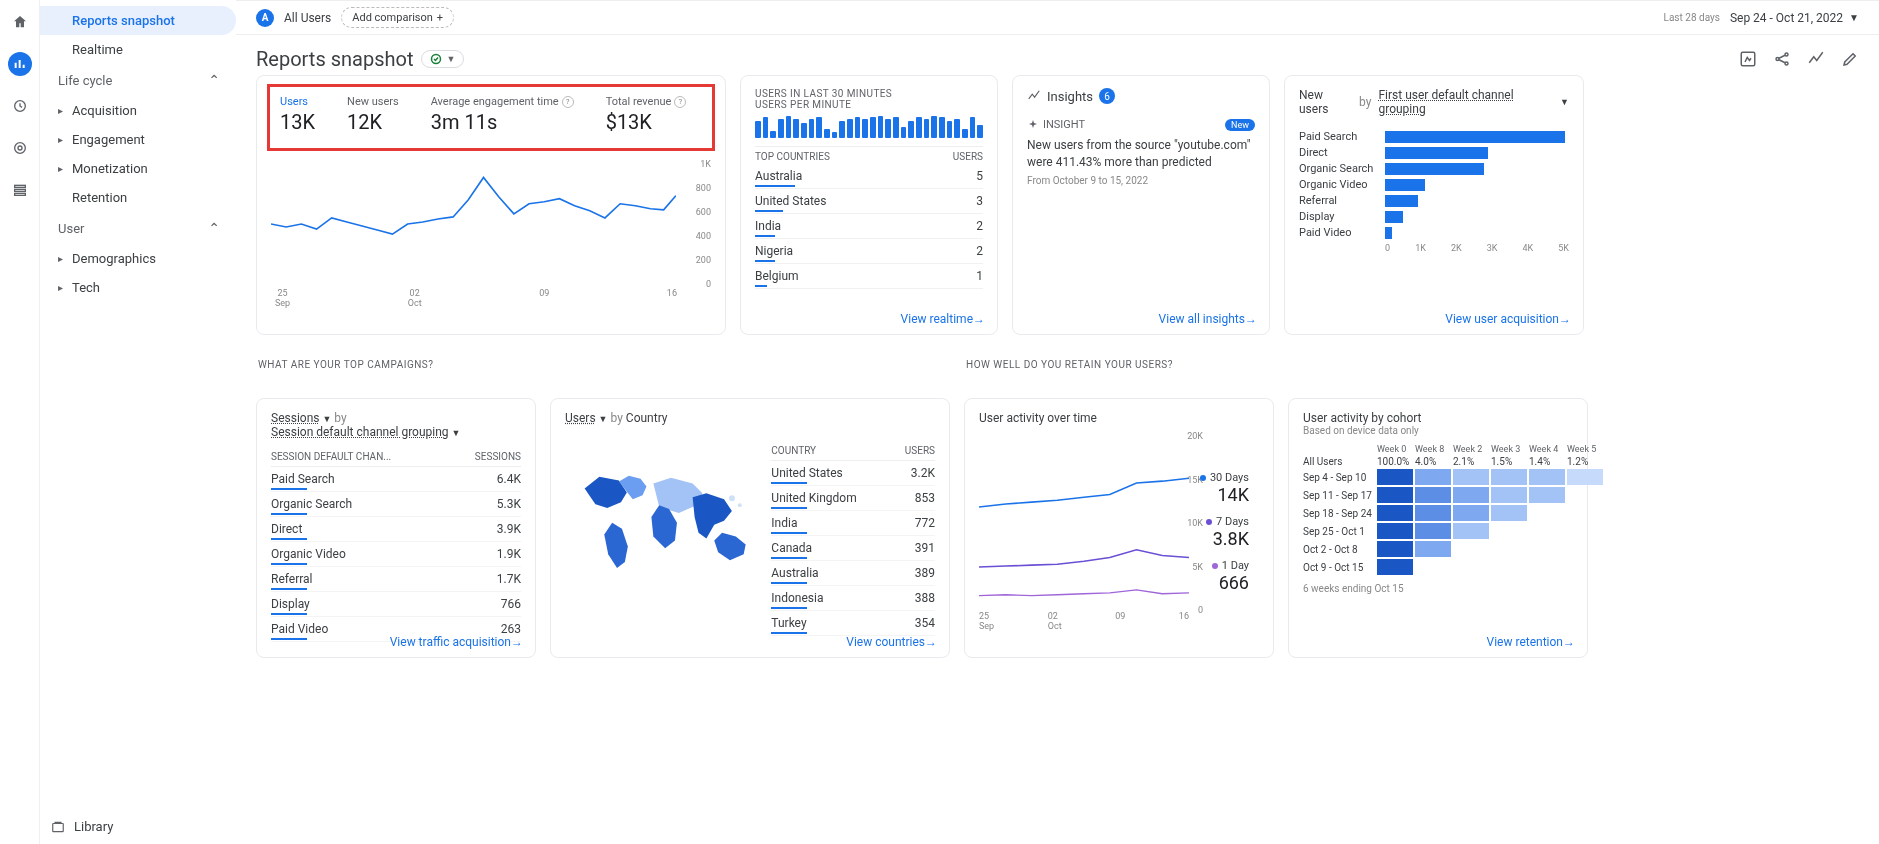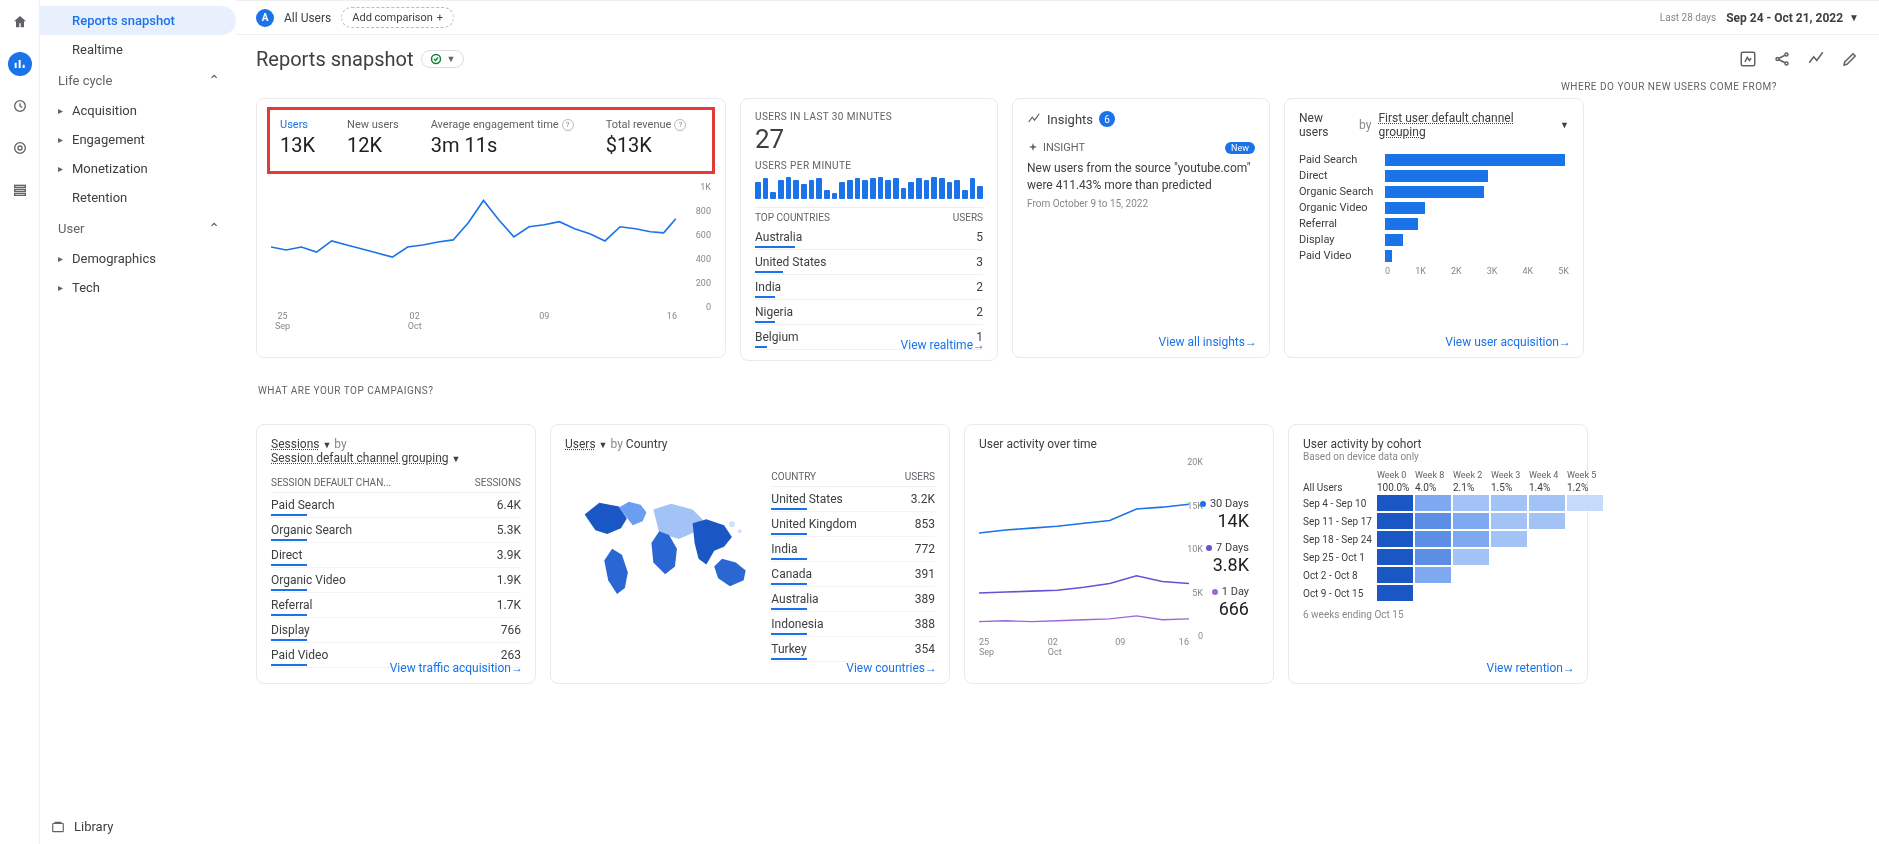--- a/index.html
+++ b/index.html
@@ -20,21 +20,21 @@
   .sidebar .chev { font-size:14px; color:#5f6368;}
   .sidebar .library { position:absolute; bottom:10px; left:50px; display:flex; align-items:center; gap:8px; color:#3c4043; cursor:pointer; font-size:13px;}
 
   
   .main { flex:1; background:#fff; overflow:auto; padding-bottom:20px;}
   #topbar { display:flex;align-items:center;justify-content:space-between; padding:6px 20px; border-top:1px solid #eee; border-bottom:1px solid #eee;}
   #topbar .left { display:flex; align-items:center; gap:10px;}
   .chip-a { width:18px;height:18px;border-radius:50%;background:#1a73e8;color:#fff;display:flex;align-items:center;justify-content:center;font-size:10px;font-weight:bold;}
   .addcmp { border:1px dashed #bbb; border-radius:14px; padding:3px 10px; font-size:11px; display:flex;align-items:center; gap:4px; cursor:pointer;}
   #topbar .right { display:flex;align-items:center;gap:6px; font-size:12px; color:#3c4043;}
-  .daterange { font-weight:700;text-align:center;}
+  .daterange { font-weight:400;text-align:center;}
   .date-label{font-size:10px;color:#888;margin-right:4px;}
 
   #titlebar { display:flex;align-items:center;justify-content:space-between; padding:12px 20px 4px 20px;}
   #titlebar h1 { font-size:20px; font-weight:400; color:#3c4043;}
   .title-check { border:1px solid #dadce0;border-radius:14px;padding:2px 8px;display:inline-flex;align-items:center;gap:4px;margin-left:8px;color:#188038;font-size:12px;}
   .toolbar-icons { display:flex; gap:16px; color:#5f6368; font-size:16px;}
   .toolbar-icons span{cursor:pointer;}
 
   
   .grid { display:grid; grid-template-columns: 470px 258px 258px 300px; gap:14px; padding: 0 20px; align-items:start;}
@@ -240,24 +240,20 @@
             </svg>
           </span>
         <span>
             <svg width="18" height="18" viewBox="0 0 24 24" fill="none" stroke="currentColor" stroke-width="2">
               <path d="M4 20l4-1 11-11-3-3L5 16l-1 4z"></path>
             </svg>
           </span>
       </div>
     </div>
 
-    <div style="display:flex;padding:0 20px;">
-        <div style="flex:1;"></div>
-        <div style="width:300px;" class="heading-above">WHERE DO YOUR NEW USERS COME FROM?</div>
-      </div>
     <div class="grid">
 
       <div class="card tall">
         <div class="metrics-row">
           <div class="metric">
             <span class="label active">Users</span>
             <span class="value">13K</span>
           </div>
           <div class="metric">
             <span class="label">New users</span>
@@ -296,21 +292,20 @@
               <span style="white-space:pre;">02
 Oct</span>
               <span>09</span>
               <span>16</span>
           </div>
         </div>
       </div>
 
       <div class="card tall">
         <div class="rt-title">USERS IN LAST 30 MINUTES</div>
-        <div class="rt-big">27</div>
         <div class="rt-title">USERS PER MINUTE</div>
         <div class="bar-row" id="rt-bars">
             <div class="b" style="height: 60%;"></div>
             <div class="b" style="height: 73.3333%;"></div>
             <div class="b" style="height: 26.6667%;"></div>
             <div class="b" style="height: 66.6667%;"></div>
             <div class="b" style="height: 80%;"></div>
             <div class="b" style="height: 66.6667%;"></div>
             <div class="b" style="height: 53.3333%;"></div>
             <div class="b" style="height: 66.6667%;"></div>
@@ -439,20 +434,21 @@
         <div class="footer-link">
             <span>View user acquisition</span>
             <span>→</span>
           </div>
       </div>
     </div>
 
     <div style="display:grid;grid-template-columns:280px 400px 310px 300px;gap:14px;padding:18px 20px 6px 20px;">
       <div class="heading-above">WHAT ARE YOUR TOP CAMPAIGNS?</div>
       <div></div>
+      <div class="heading-above">HOW WELL DO YOU RETAIN YOUR USERS?</div>
     </div>
 
     <div class="grid2">
 
       <div class="card" style="min-height:260px;">
         <div class="subtitle"><span class="sel" style="text-decoration:underline dotted;">Sessions</span> <span style="font-size:9px;">▼</span> <span style="color:#888;">by</span></div>
         <div class="subtitle"><span style="text-decoration:underline dotted;">Session default channel grouping</span> <span style="font-size:9px;">▼</span></div>
         <div class="list-head">
             <span>SESSION DEFAULT CHAN...</span>
             <span>SESSIONS</span>

